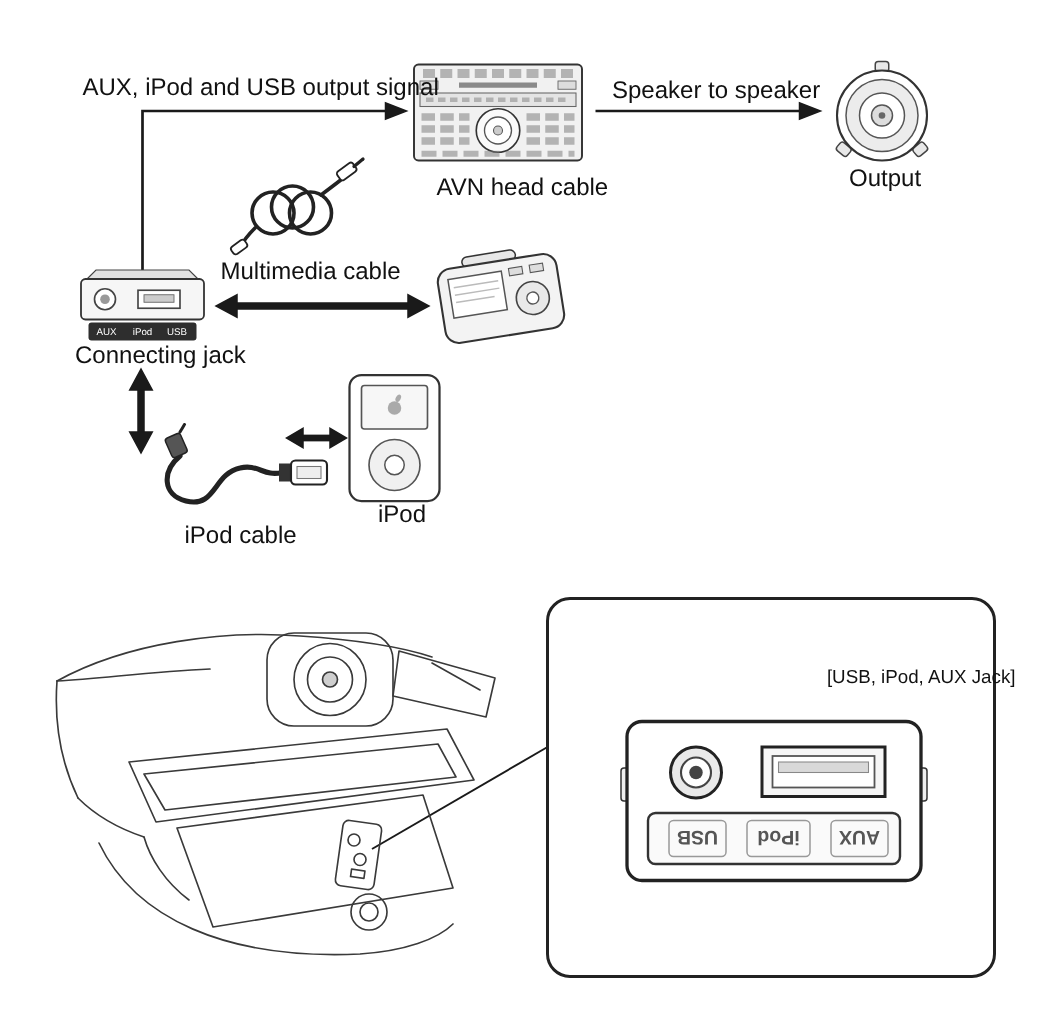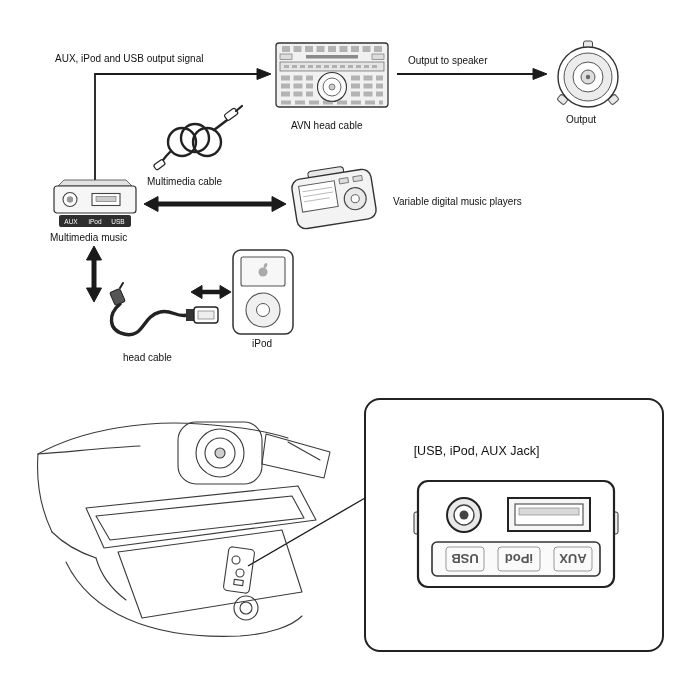--- a/index.html
+++ b/index.html
@@ -7,21 +7,21 @@
   body {
     width:700px; height:677px;
     font-family:"Liberation Sans", sans-serif;
     color:#1a1a1a;
   }
   #canvas {
     position:relative; width:700px; height:677px;
     background:#ffffff; overflow:hidden;
   }
   .label {
-    position:absolute; font-size:10px; line-height:14px;
+    position:absolute; font-size:16px; line-height:14px;
     color:#111; white-space:nowrap;
   }
   .svg-abs { position:absolute; }
   #callout-box {
     position:absolute;
     border:2px solid #222; border-radius:16px; background:#fff;
   }
   #callout-title { font-size:12.5px; }
   svg text { font-family:"Liberation Sans", sans-serif; }
 </style>
@@ -170,21 +170,21 @@
       </g>
       <circle cx="216" cy="196" r="12"></circle>
       <circle cx="216" cy="196" r="6"></circle>
       <path d="M36,150 C60,200 120,228 210,224 C240,222 262,214 272,204"></path>
       <path d="M66,146 C70,160 80,176 96,188"></path>
     </g>
   </svg>
 
   <div id="callout-box" style="left:364px;top:398px;width:300px;height:254px"></div>
 
-  <div class="label" id="callout-title" style="left:348px;top:444px;width:257px;text-align:center">[USB, iPod, AUX Jack]</div>
+  <div class="label" id="callout-title" style="left:364px;top:444px;width:313px;text-align:right">[USB, iPod, AUX Jack]</div>
 
   <svg class="svg-abs" style="left:412px;top:478px" width="208" height="112" viewBox="0 0 208 112">
     <rect x="2" y="34" width="6" height="22" rx="2" fill="#eee" stroke="#333" stroke-width="1"></rect>
     <rect x="200" y="34" width="6" height="22" rx="2" fill="#eee" stroke="#333" stroke-width="1"></rect>
     <rect x="6" y="3" width="196" height="106" rx="10" fill="#fff" stroke="#222" stroke-width="2.2"></rect>
     <circle cx="52" cy="37" r="17" fill="#e9e9e9" stroke="#222" stroke-width="2"></circle>
     <circle cx="52" cy="37" r="10" fill="#fff" stroke="#444" stroke-width="1.4"></circle>
     <circle cx="52" cy="37" r="4.5" fill="#444"></circle>
     <rect x="96" y="20" width="82" height="33" fill="#f6f6f6" stroke="#222" stroke-width="2"></rect>
     <rect x="103" y="26" width="68" height="21" fill="#fff" stroke="#555" stroke-width="1.2"></rect>
@@ -195,21 +195,20 @@
       <rect x="80" y="69" width="42" height="24" rx="3" fill="none" stroke="#999" stroke-width="1"></rect>
       <rect x="136" y="69" width="38" height="24" rx="3" fill="none" stroke="#999" stroke-width="1"></rect>
       <text x="47" y="86" text-anchor="middle">AUX</text>
       <text x="101" y="86" text-anchor="middle">iPod</text>
       <text x="155" y="86" text-anchor="middle">USB</text>
     </g>
   </svg>
 
   <div class="label" style="left:55px;top:52px">AUX, iPod and USB output signal</div>
   <div class="label" style="left:291px;top:119px">AVN head cable</div>
-  <div class="label" style="left:408px;top:54px">Output to speaker</div>
+  <div class="label" style="left:408px;top:54px">Speaker to speaker</div>
   <div class="label" style="left:566px;top:113px">Output</div>
   <div class="label" style="left:147px;top:175px">Multimedia cable</div>
-  <div class="label" style="left:50px;top:231px">Multimedia music</div>
-  <div class="label" style="left:393px;top:195px">Variable digital music players</div>
-  <div class="label" style="left:123px;top:351px">head cable</div>
+  <div class="label" style="left:50px;top:231px">Connecting jack</div>
+  <div class="label" style="left:123px;top:351px">iPod cable</div>
   <div class="label" style="left:252px;top:337px">iPod</div>
 
 </div>
 
 </body></html>

